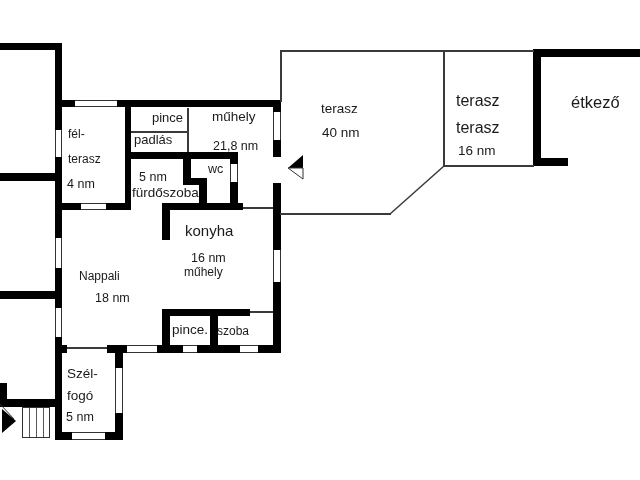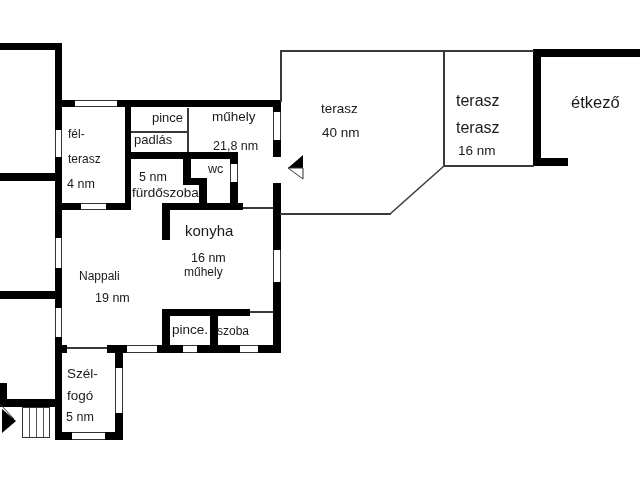--- a/index.html
+++ b/index.html
@@ -125,21 +125,21 @@
   <div class="lbl f12" style="left:208px;top:162px">wc</div>
 
   <div class="lbl f12" style="left:139px;top:170px">5 nm</div>
   <div class="lbl f135" style="left:132px;top:185px">fürdőszoba</div>
 
   <div class="lbl f15" style="left:185px;top:223px">konyha</div>
   <div class="lbl f12" style="left:191px;top:251px">16 nm</div>
   <div class="lbl f14" style="left:184px;top:266px">műhely</div>
 
   <div class="lbl f145" style="left:79px;top:270px">Nappali</div>
-  <div class="lbl f12" style="left:95px;top:291px">19 nm</div>
+  <div class="lbl f12" style="left:95px;top:291px">18 nm</div>
 
   <div class="lbl f135" style="left:172px;top:322px">pince.</div>
   <div class="lbl f14" style="left:217px;top:325px">szoba</div>
 
   <div class="lbl f135" style="left:67px;top:366px">Szél-</div>
   <div class="lbl f135" style="left:67px;top:388px">fogó</div>
   <div class="lbl f12" style="left:66px;top:410px">5 nm</div>
 
   <div class="lbl f135" style="left:321px;top:101px">terasz</div>
   <div class="lbl f135" style="left:322px;top:125px">40 nm</div>

